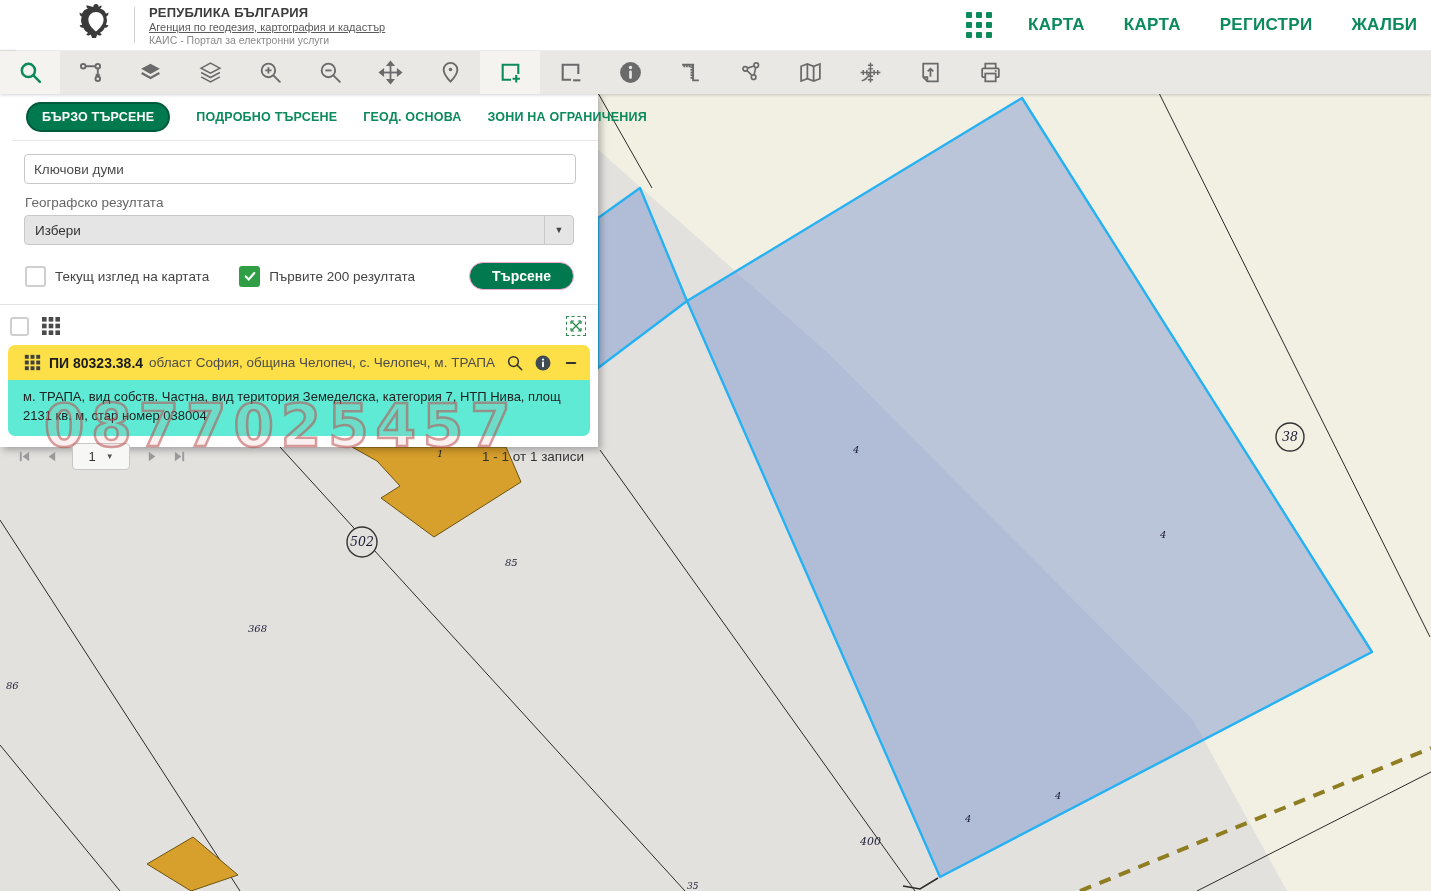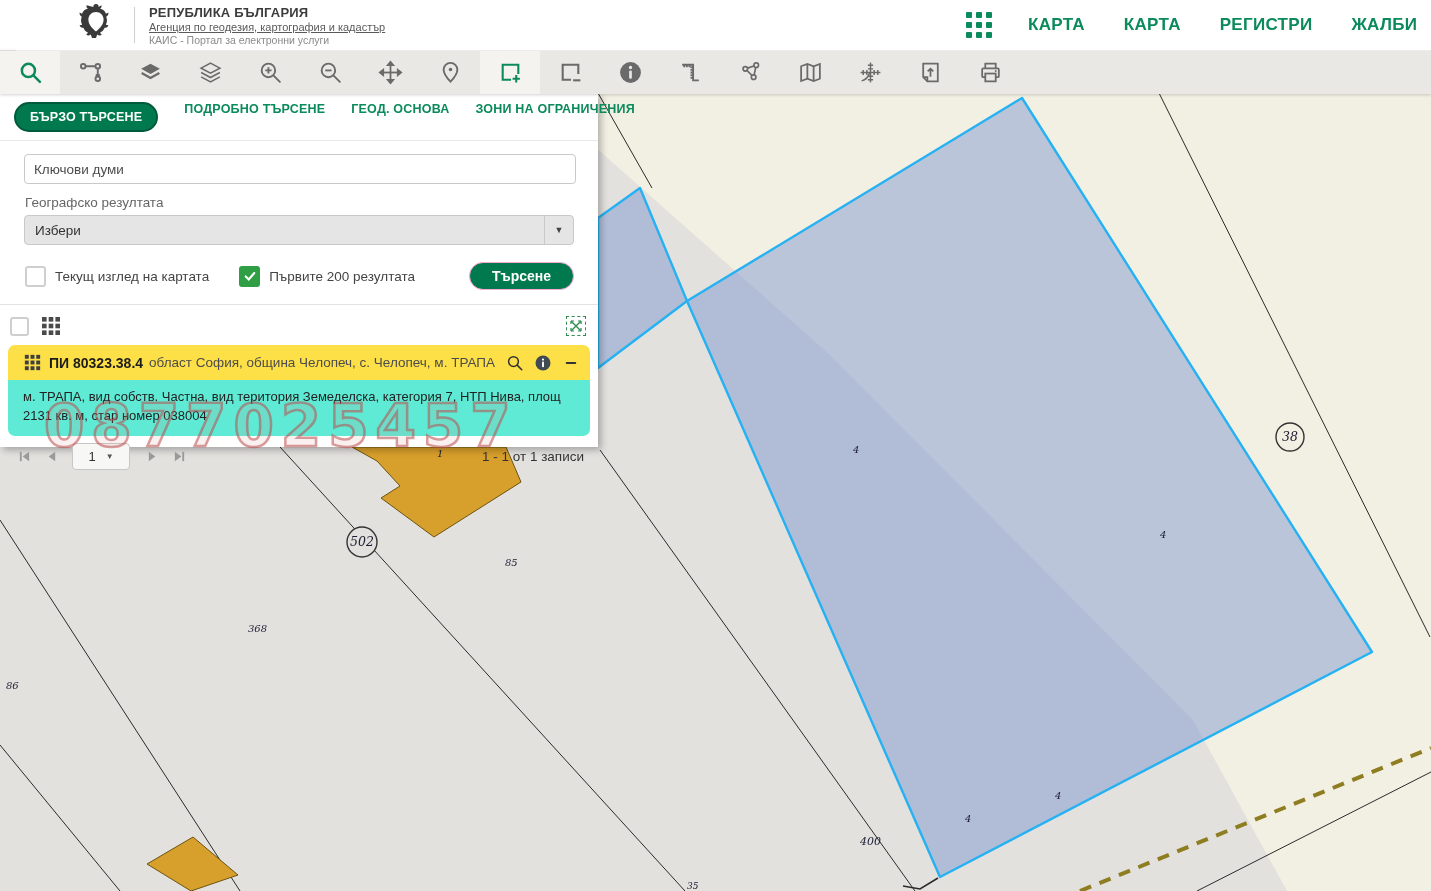--- a/index.html
+++ b/index.html
@@ -29,21 +29,21 @@
     box-shadow:0 1px 3px rgba(0,0,0,.18);
   }
   .tool-btn{width:60px;display:flex;align-items:center;justify-content:center;color:#6a6a6a;cursor:pointer;}
   .tool-btn svg{width:25px;height:25px;}
   .tool-btn.active{background:#f4f3f0;color:#0b8a5c;}
   
   .search-panel{
     position:absolute;left:0;top:93px;width:598px;height:354px;background:#fff;z-index:20;
     box-shadow:3px 3px 7px rgba(0,0,0,.28);
   }
-  .tabs-row{display:flex;gap:26px;padding:9px 0 8px 14px;border-bottom:1px solid #e8e8e8;}
+  .tabs-row{display:flex;align-items:center;gap:26px;padding:9px 0 8px 14px;border-bottom:1px solid #e8e8e8;margin-left:12px;}
   .tab{font-size:12.5px;font-weight:bold;color:#0b8a5c;letter-spacing:.2px;cursor:pointer;white-space:nowrap;}
   .tab.active{background:#00794f;color:#fff;border:2px solid #005a3b;border-radius:16px;padding:6px 14px;}
   .kw-input{display:block;margin:13px 24px 0 24px;width:532px;height:28px;border:1px solid #c9c9c9;border-radius:4px;
     font-size:13.5px;color:#333;padding:0 9px;outline:none;font-family:"Liberation Sans",sans-serif;}
   .kw-input::placeholder{color:#4c4c4c;opacity:1;}
   .geo-label{margin:11px 0 0 25px;font-size:13.5px;color:#666;}
   .geo-select{margin:5px 24px 0 24px;width:550px;height:30px;border:1px solid #c9c9c9;border-radius:4px;
     display:flex;align-items:center;box-sizing:border-box;cursor:pointer;background:#e5e5e5;}
   .geo-value{flex:1;font-size:13.5px;color:#333;padding-left:10px;}
   .geo-caret{width:28px;align-self:stretch;border-left:1px solid #c9c9c9;display:flex;align-items:center;justify-content:center;color:#444;font-size:9px;}

